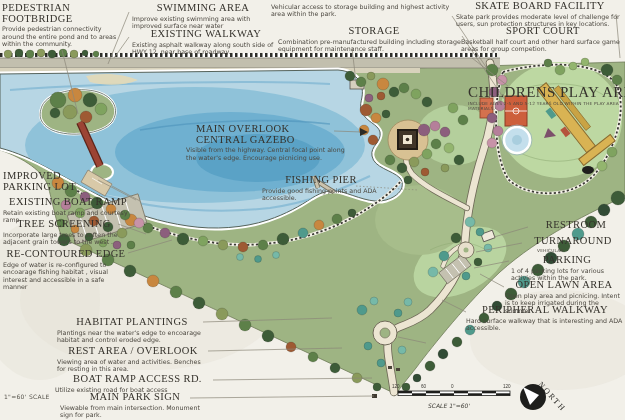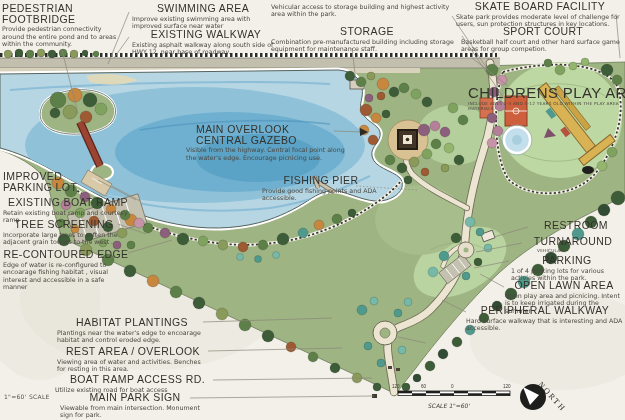--- a/index.html
+++ b/index.html
@@ -1,20 +1,20 @@
 <!DOCTYPE html>
 <html><head>
 <meta charset="utf-8">
 <style>
   html,body{margin:0;padding:0;background:#e8e6de;}
   #plan{position:relative;width:625px;height:420px;background:#f2f0e9;overflow:hidden;
         font-family:"Liberation Sans",sans-serif;}
   #map{position:absolute;left:0;top:0;}
   .lbl{position:absolute;}
-  .lt{font-family:Liberation Sans, sans-serif;font-size:10.5px;line-height:1.02;
+  .lt{font-family:Liberation Serif, serif;font-size:10.5px;line-height:1.02;
       letter-spacing:.4px;color:#35322c;}
   .lb{font-family:"DejaVu Sans",sans-serif;font-size:6.3px;line-height:1.18;
       color:#4c4840;margin-top:1px;}
   .sm .lt{font-size:15px;margin-top:40px;}
   .tiny .lb{font-size:4.3px;letter-spacing:.2px;}
   .one .lt{white-space:nowrap;text-align:center;}
   .note{position:absolute;font-family:"DejaVu Sans",sans-serif;color:#55524a;}
   #scalenote{left:4px;top:393px;font-size:6px;letter-spacing:.3px;}
   .sbl{position:absolute;top:384px;font-size:4.6px;color:#3a3833;}
   #sbcap{left:428px;top:402px;font-size:6px;font-style:italic;color:#3f3d37;}
@@ -382,21 +382,21 @@
   <div class="lt">SWIMMING AREA</div>
   <div class="lb">Improve existing swimming area with improved surface near water</div>
 </div>
 <div class="lbl one" style="left:132px;top:29px;width:148px">
   <div class="lt">EXISTING WALKWAY</div>
   <div class="lb">Existing asphalt walkway along south side of HWY 12, near base of roadway.</div>
 </div>
 <div class="lbl one" style="left:271px;top:2px;width:192px">
   <div class="lb">Vehicular access to storage building and highest activity area within the park.</div>
 </div>
-<div class="lbl one" style="left:271px;top:26px;width:192px">
+<div class="lbl one" style="left:278px;top:26px;width:192px">
   <div class="lt">STORAGE</div>
   <div class="lb">Combination pre-manufactured building including storage equipment for maintenance staff.</div>
 </div>
 <div class="lbl one" style="left:456px;top:1px;width:168px">
   <div class="lt">SKATE BOARD FACILITY</div>
   <div class="lb">Skate park provides moderate level of challenge for users, sun protection structures in key locations.</div>
 </div>
 <div class="lbl one" style="left:461px;top:26px;width:164px">
   <div class="lt">SPORT COURT</div>
   <div class="lb">Basketball half court and other hard surface game areas for group competion.</div>

